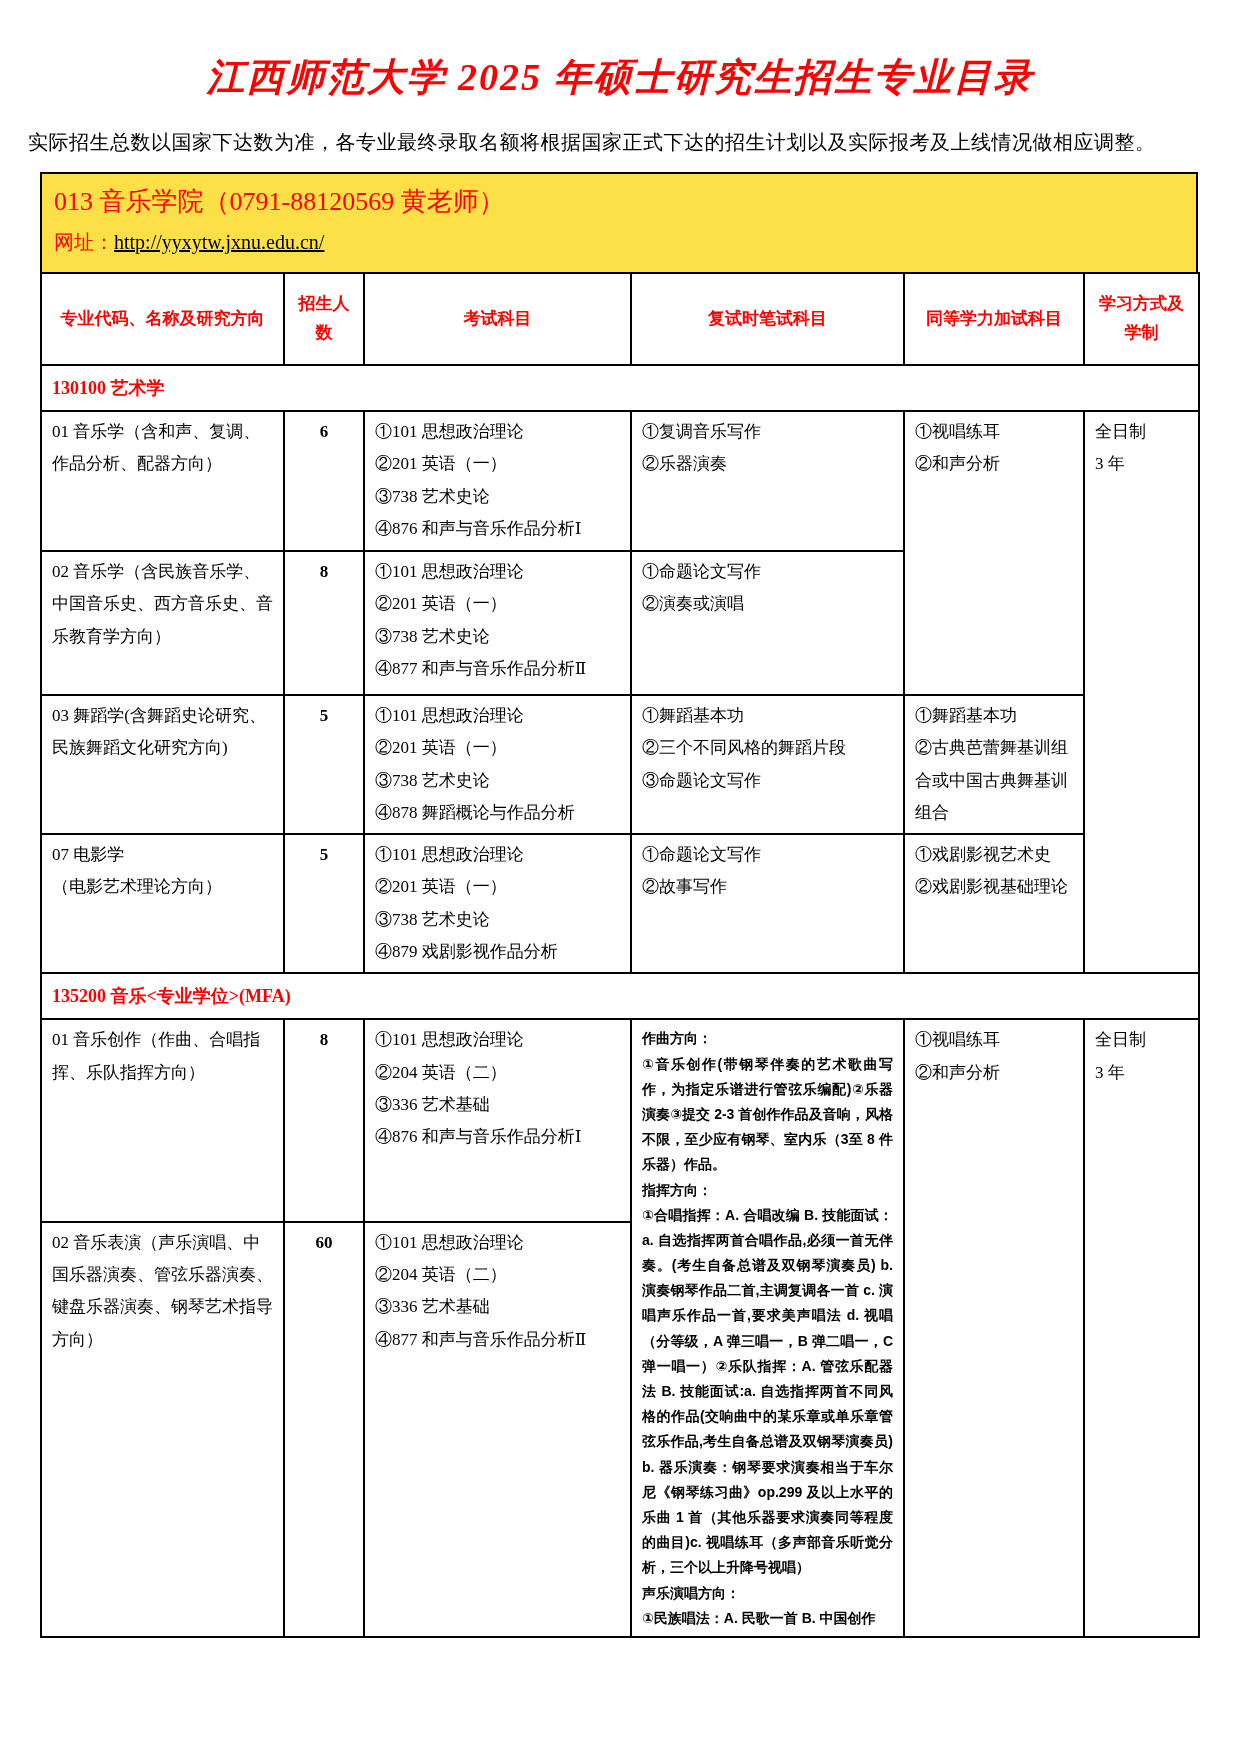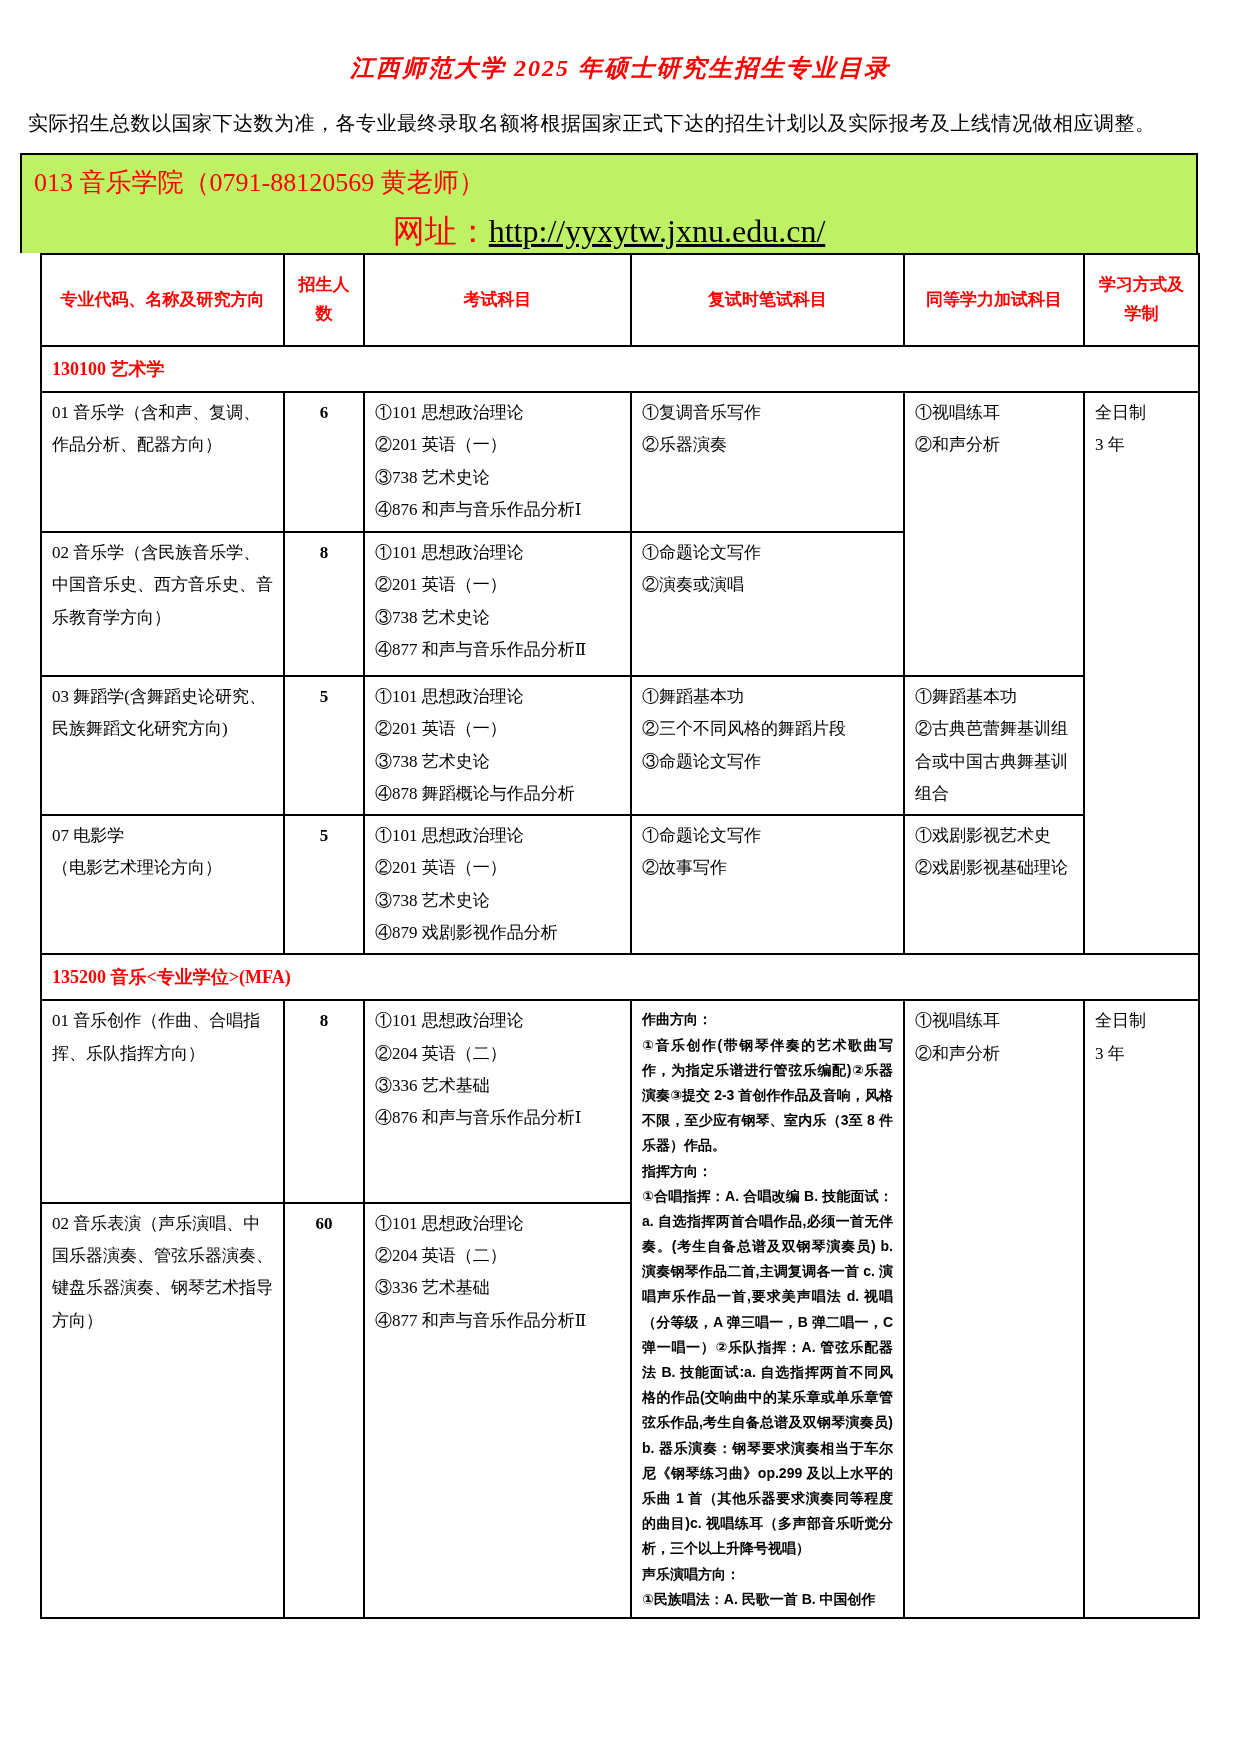--- a/index.html
+++ b/index.html
@@ -5,37 +5,37 @@
   html,body{margin:0;padding:0;}
   body{
     width:1240px;height:1754px;background:#ffffff;overflow:hidden;
     font-family:"Liberation Serif","DejaVu Serif",serif;color:#000;
   }
   .page{width:1240px;height:1754px;position:relative;}
 
   
   .doc-title{
     margin:52px 20px 0 20px;text-align:center;
-    font-size:24px;font-weight:bold;font-style:italic;letter-spacing:2px;
+    font-size:38px;font-weight:bold;font-style:italic;letter-spacing:2px;
     color:#FF0000;
   }
 
   
   .notice{
     margin:26px 28px 0 28px;font-size:20px;letter-spacing:.5px;
     white-space:nowrap;color:#000;
   }
 
   
   .college-bar{
-    margin:16px 42px 0 20px;background:#bef264;border:2px solid #000;
+    margin:16px 42px 0 40px;background:#fde047;border:2px solid #000;
     border-bottom:none;padding:10px 12px 8px 12px;height:80px;box-sizing:content-box;
   }
   .college-name{font-size:26px;color:#FF0000;line-height:1.35;}
-  .college-url-line{font-size:32px;margin-top:10px;text-align:center;}
+  .college-url-line{font-size:20px;margin-top:10px;}
   .college-url-label{color:#FF0000;}
   .college-url{color:#000;text-decoration:underline;}
 
   
   table.catalog{
     margin:0 42px 8px 40px;border-collapse:collapse;table-layout:fixed;
     width:1158px;
   }
   .catalog td,.catalog th{
     border:2px solid #000;vertical-align:top;box-sizing:border-box;

